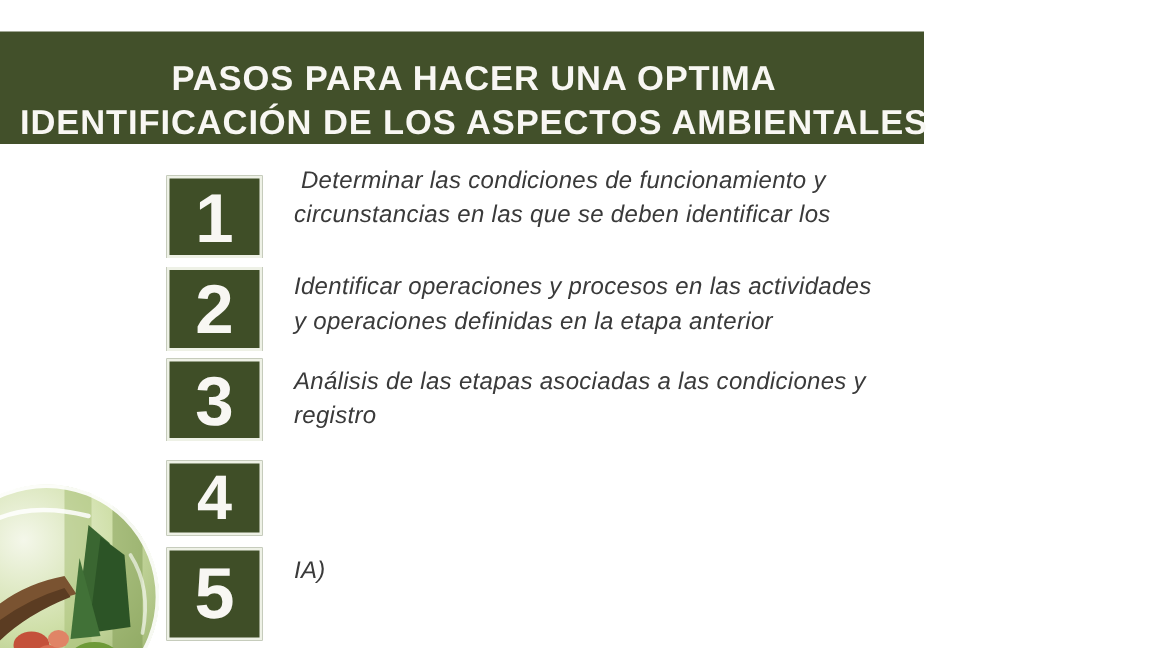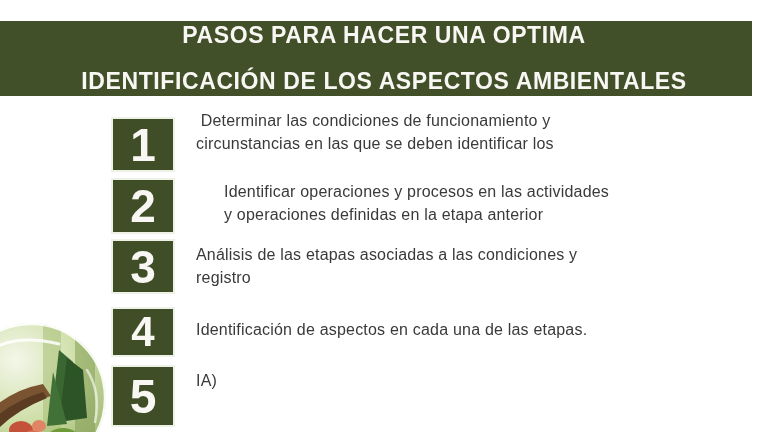--- a/index.html
+++ b/index.html
@@ -19,25 +19,25 @@
     position: relative;
     width: 768px;
     height: 432px;
     background: var(--page_bg, #ffffff);
     overflow: hidden;
   }
   
   .header-band {
     position: absolute;
     left: 0; top: 21px;
-    width: 752px; height: 75px;
+    width: 616px; height: 75px;
     background: var(--header_bg, #42502a);
     display: flex;
     flex-direction: column;
-    justify-content: space-between;
+    justify-content: flex-end;
     align-items: center;
     padding-left: 16px;
   }
   .title-line {
     color: var(--title_color, #f8f7f3);
     font-weight: bold;
     font-size: 23px;
     line-height: 29px;
     letter-spacing: 0.6px;
     white-space: nowrap;
@@ -58,27 +58,28 @@
   }
   .sq-1 { top: 117px; height: 55px; font-size: 46px; }
   .sq-2 { top: 178px; height: 56px; font-size: 46px; }
   .sq-3 { top: 239px; height: 55px; font-size: 46px; }
   .sq-4 { top: 307px; height: 50px; font-size: 42px; }
   .sq-5 { top: 365px; height: 62px; font-size: 48px; }
   .step-text {
     position: absolute;
     left: 196px;
     width: 480px;
+    font-style: italic;
     color: var(--text_color, #3a3a3a);
     font-size: 16px;
     line-height: 23px;
     letter-spacing: 0.2px;
   }
   .tx-1 { top: 109px; }
-  .tx-2 { top: 180px; margin-left: 28px; }
+  .tx-2 { top: 180px; }
   .tx-3 { top: 243px; }
   .tx-4 { top: 318px; }
   .tx-5 { top: 369px; }
   .step-line { white-space: pre-wrap; }
   
   .terrarium {
     position: absolute;
     left: -45px;
     top: 322px;
     width: 152px;
@@ -114,23 +115,20 @@
   <div class="step-square sq-3">
     <span>3</span>
   </div>
   <div class="step-text tx-3">
     <div class="step-line">Análisis de las etapas asociadas a las condiciones y</div>
     <div class="step-line">registro</div>
   </div>
 
   <div class="step-square sq-4">
     <span>4</span>
-  </div>
-  <div class="step-text tx-4">
-    <div class="step-line">Identificación de aspectos en cada una de las etapas.</div>
   </div>
 
   <div class="step-square sq-5">
     <span>5</span>
   </div>
   <div class="step-text tx-5">
     <div class="step-line">IA)</div>
   </div>
 
   <svg class="terrarium" viewBox="0 0 152 152" xmlns="http://www.w3.org/2000/svg">

